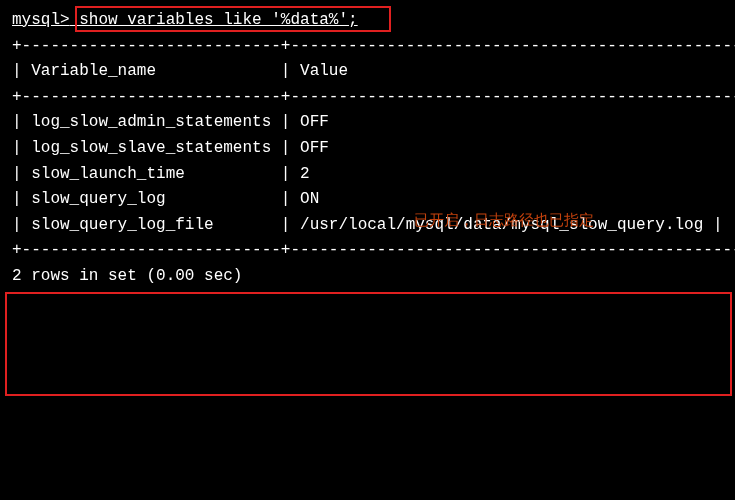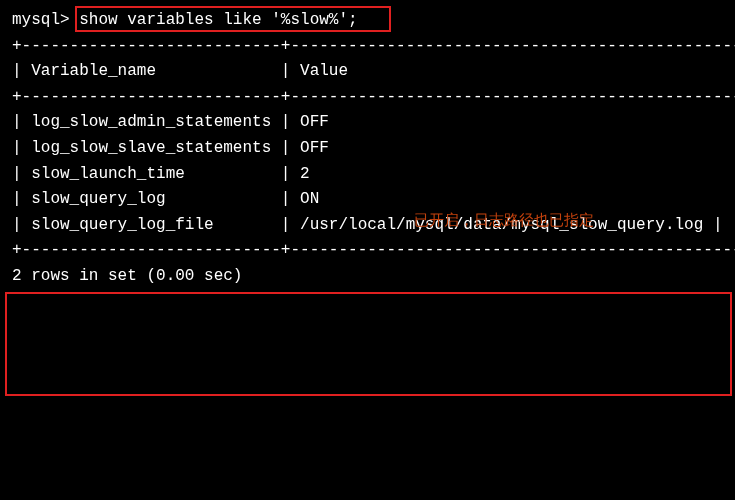--- a/index.html
+++ b/index.html
@@ -16,20 +16,21 @@
       overflow: hidden;
       position: relative;
     }
     .line {
       white-space: pre;
       font-family: inherit;
     }
     .prompt-line {
       display: flex;
       align-items: flex-end;
+      text-decoration: underline;
     }
     .highlight-box-top {
       position: absolute;
       border: 2px solid #e02020;
       top: 6px;
       left: 75px;
       width: 312px;
       height: 22px;
       pointer-events: none;
     }
@@ -48,21 +49,21 @@
       font-family: "Microsoft YaHei", sans-serif;
       font-size: 15px;
       top: 208px;
       left: 414px;
     }
   </style>
 </head>
 <body>
 
 <div class="line prompt-line">
-  <span>mysql&gt;</span><span> show variables like '%slow%';</span>
+  <span>mysql&gt;</span><span> show variables like '%data%';</span>
 </div>
 
 <div class="line">+---------------------------+------------------------------------------------+</div>
 
 <div class="line">| Variable_name             | Value                                          |</div>
 
 <div class="line">+---------------------------+------------------------------------------------+</div>
 
 <div class="line">| log_slow_admin_statements | OFF                                            |</div>
 <div class="line">| log_slow_slave_statements | OFF                                            |</div>

